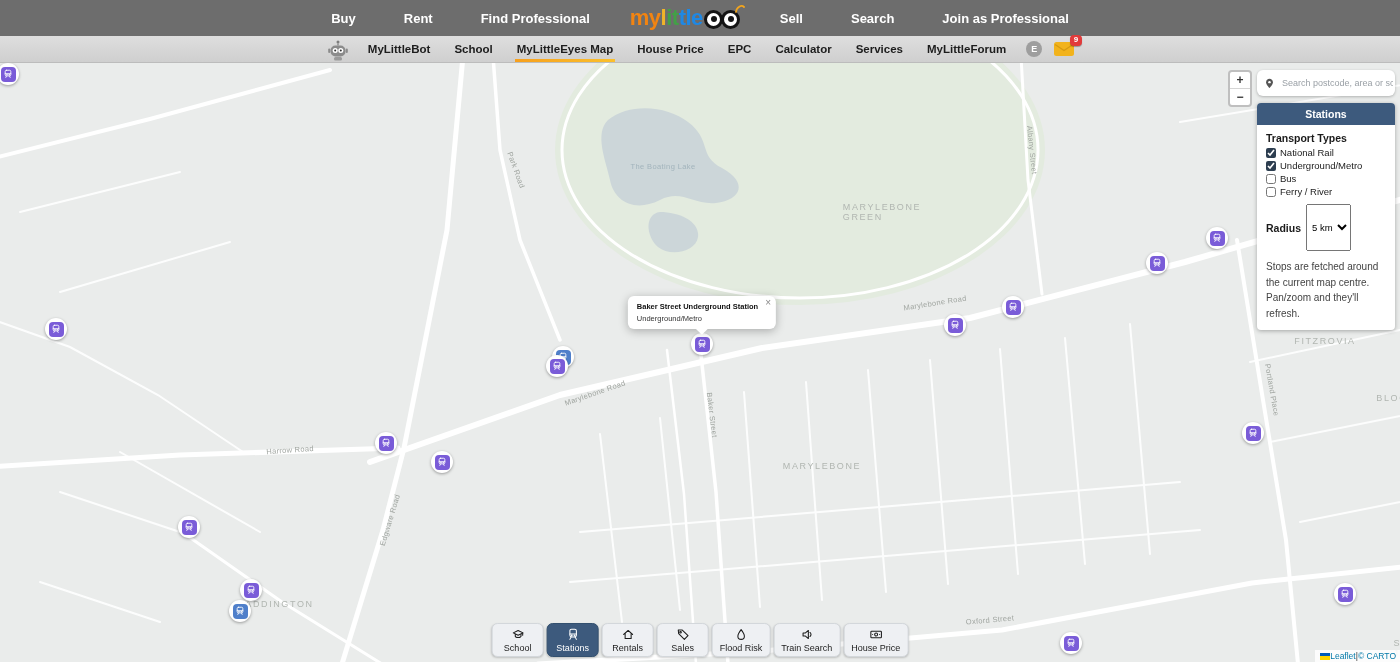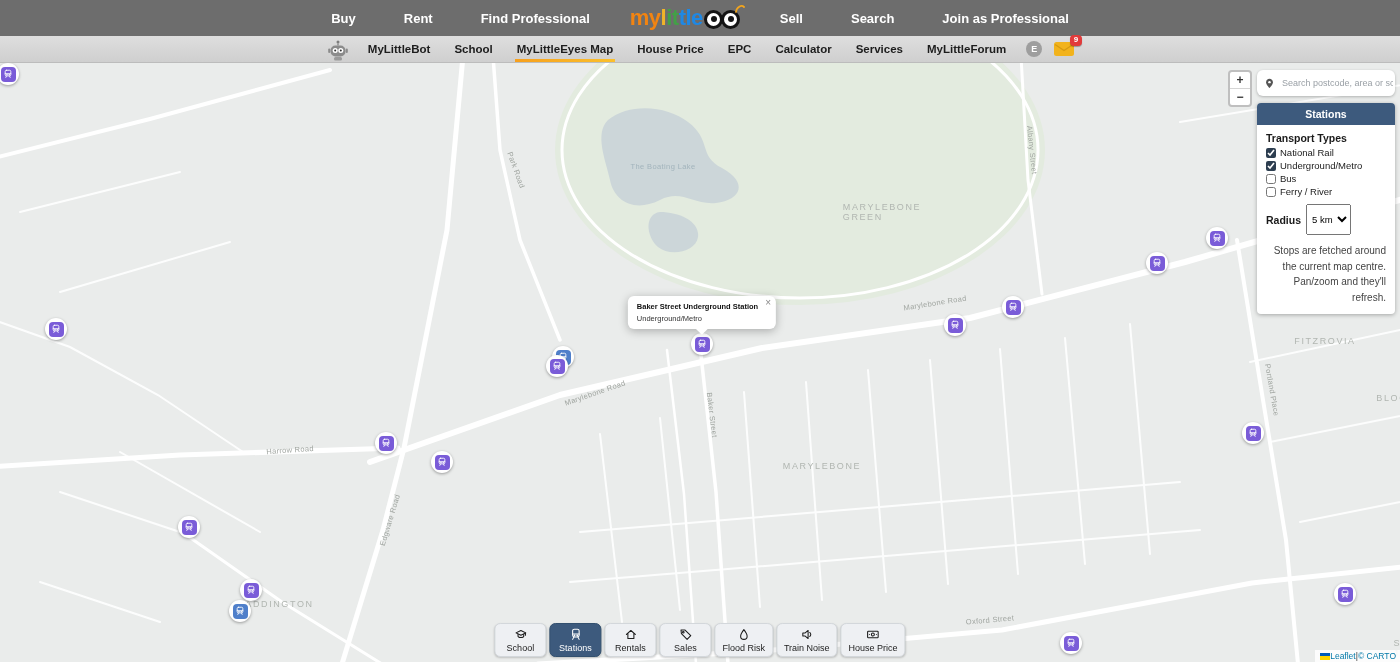--- a/index.html
+++ b/index.html
@@ -74,22 +74,22 @@
 
   .panel{position:absolute;left:1257px;top:41px;width:138px;background:#fff;border-radius:4px;
        box-shadow:0 1px 4px rgba(0,0,0,.3);z-index:25;}
   .panel-header{background:#3d5a7d;color:#fff;font-weight:700;font-size:10.5px;text-align:center;
        padding:5px 0;border-radius:4px 4px 0 0;cursor:pointer;}
   .panel-body{padding:7px 9px 9px;}
   .sec-title{font-weight:700;font-size:10.5px;color:#1a1a1a;margin-bottom:3px;}
   .opt{display:flex;align-items:flex-end;gap:4px;margin:2px 0;font-size:9.5px;color:#222;cursor:pointer;}
   .opt input{width:10px;height:10px;margin:0;accent-color:#2d3e50;}
   .radius-row{margin-top:7px;display:flex;align-items:center;gap:5px;font-weight:700;font-size:10.5px;color:#1a1a1a;}
-  .radius-row select{font-size:9.5px;padding:8px 1px;font-family:"Liberation Sans",sans-serif;}
-  .note{margin-top:8px;font-size:10px;color:#444;line-height:1.55;text-align:right;}
+  .radius-row select{font-size:9.5px;padding:16px 1px;font-family:"Liberation Sans",sans-serif;}
+  .note{margin-top:8px;font-size:10px;color:#444;line-height:1.55;}
 
   .toolbar{position:absolute;left:50%;transform:translateX(-50%);bottom:5px;display:flex;gap:3px;z-index:25;}
   .tool-btn{min-width:36px;padding:4px 7px 3px;background:#eef0f3;border:1px solid #d3d7db;border-radius:6px;
        box-shadow:0 1px 2px rgba(0,0,0,.18);display:flex;flex-direction:column;align-items:center;gap:2px;
        font-size:9px;color:#1c1c1c;cursor:pointer;white-space:nowrap;}
   .tool-btn.active{background:#3d5a7d;border-color:#33506f;color:#fff;}
   .tool-icon svg{width:13px;height:13px;fill:none;stroke:currentColor;stroke-width:1.3;
        stroke-linecap:round;stroke-linejoin:round;display:block;}
 
   .attr{position:absolute;right:0;bottom:0;background:rgba(255,255,255,.85);font-size:8.5px;
@@ -517,21 +517,21 @@
         </span>
         <span>Flood Risk</span>
       </div>
       <div class="tool-btn">
         <span class="tool-icon">
           <svg viewBox="0 0 16 16">
             <path d="M3 6.2h2.6L9.5 3v10L5.6 9.8H3z"></path>
             <path d="M11.5 5.5c1.7 1.5 1.7 3.5 0 5"></path>
           </svg>
         </span>
-        <span>Train Noise</span>
+        <span>Train Search</span>
       </div>
       <div class="tool-btn">
         <span class="tool-icon">
           <svg viewBox="0 0 16 16">
             <rect x="1.5" y="4" width="13" height="8" rx="1"></rect>
             <circle cx="8" cy="8" r="1.8"></circle>
             <path d="M3.7 8h.01M12.3 8h.01"></path>
           </svg>
         </span>
         <span>House Price</span>

